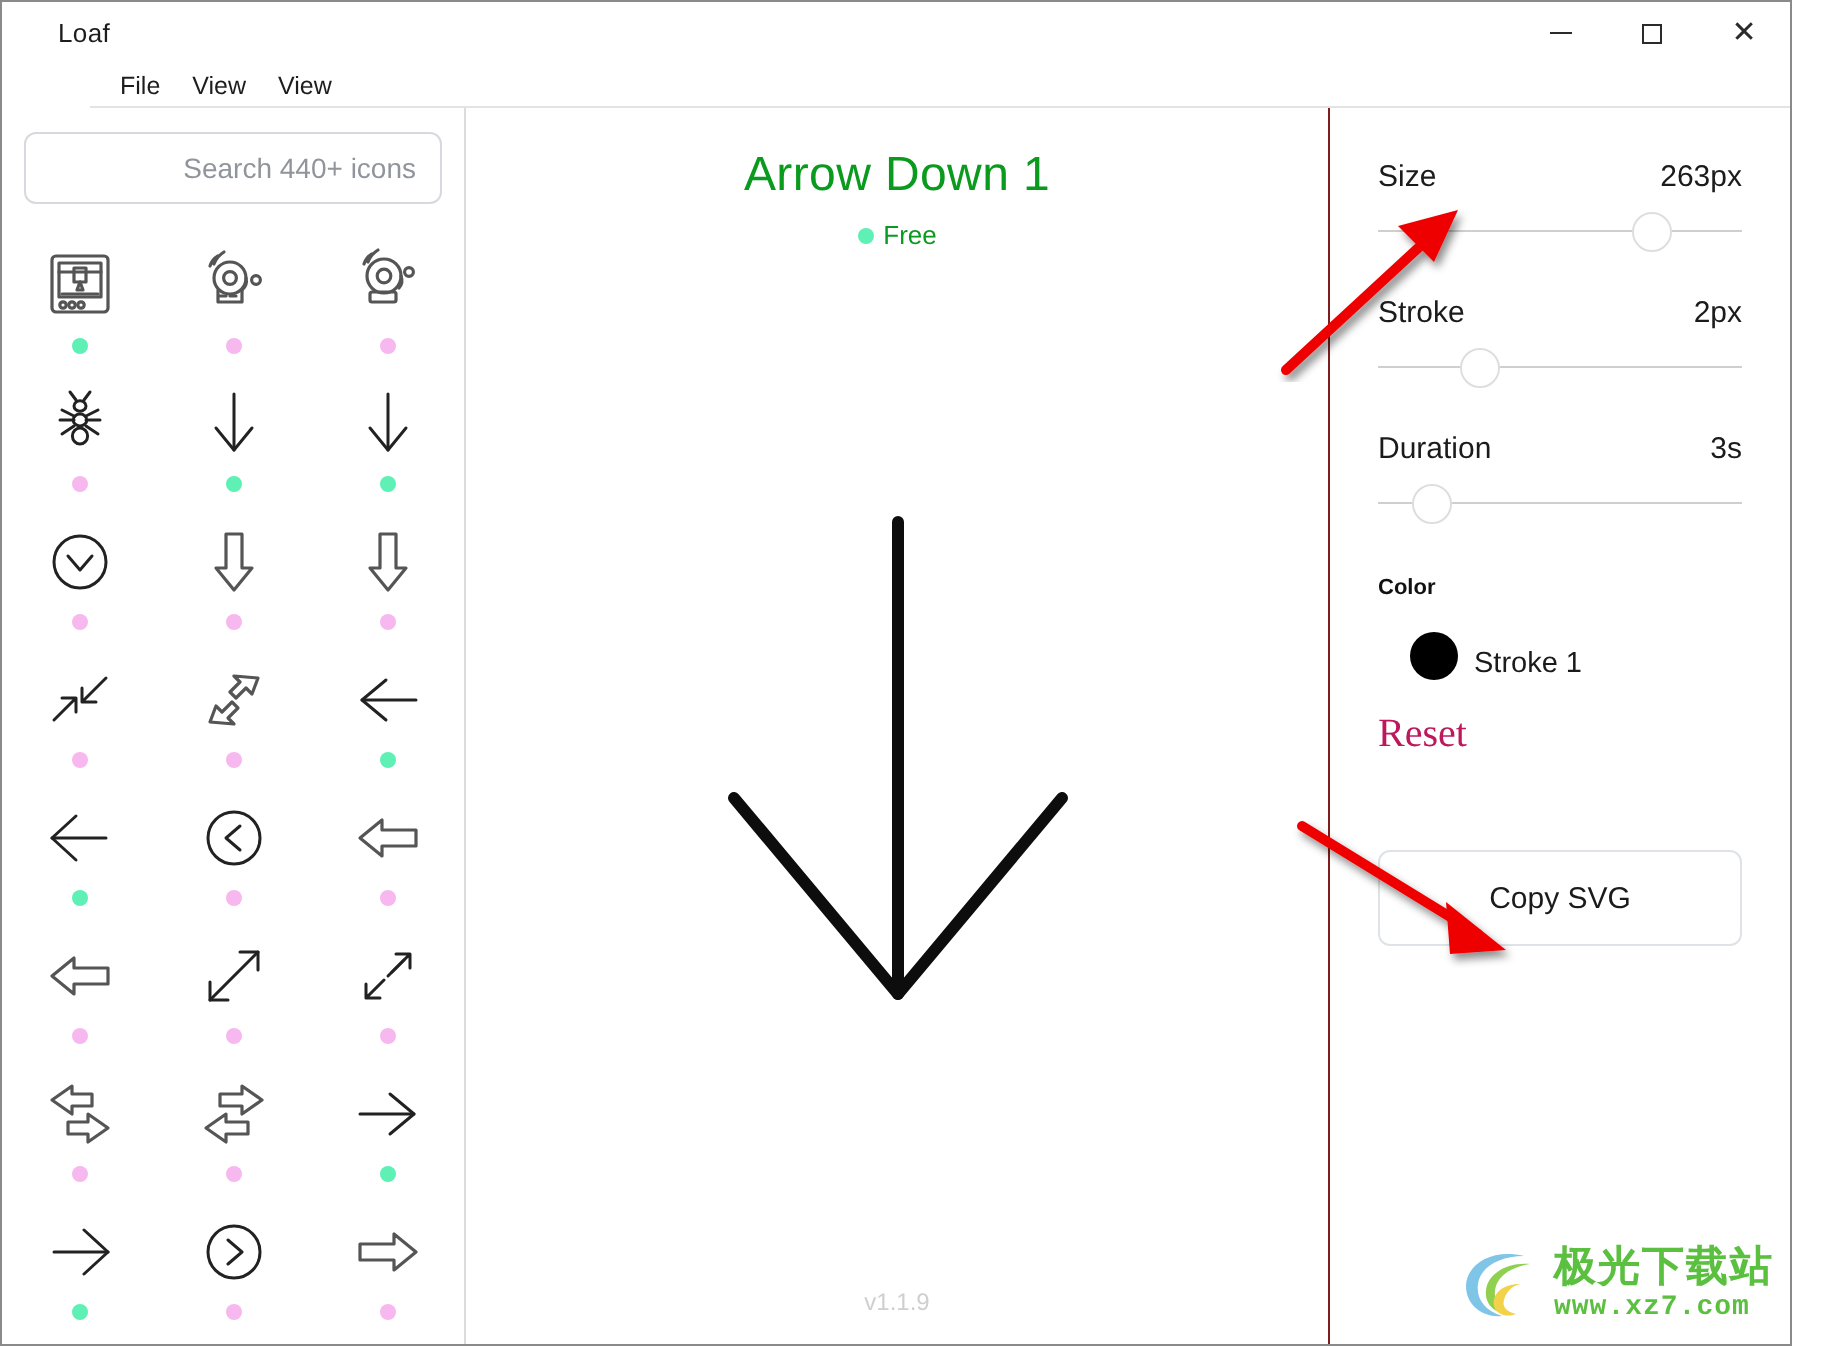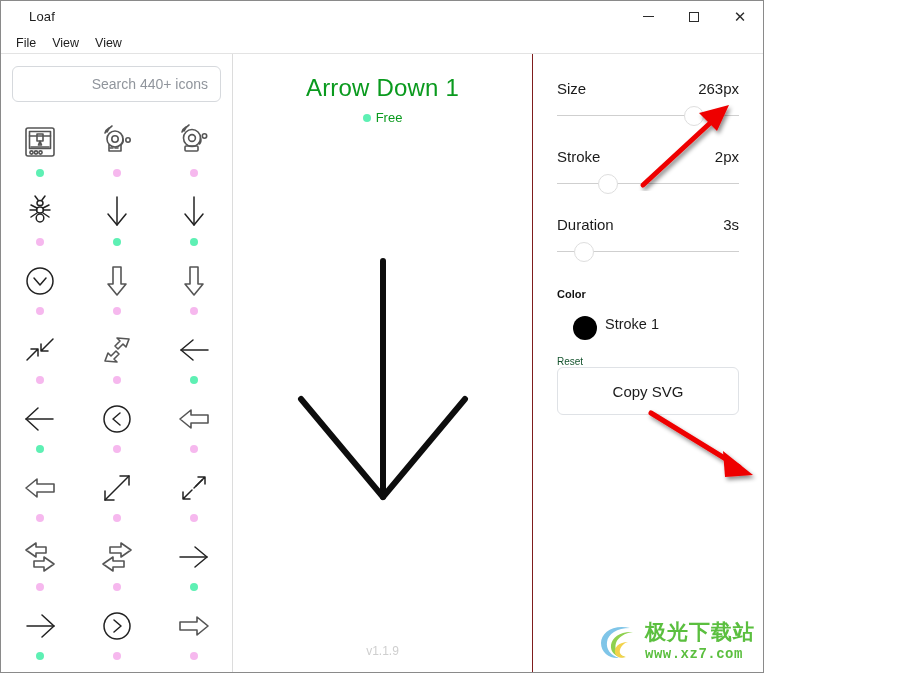--- a/index.html
+++ b/index.html
@@ -3,21 +3,21 @@
 <meta charset="utf-8">
 <style>
   * { box-sizing: border-box; margin: 0; padding: 0; }
   html, body {
     width: 916px; height: 673px;
     font-family: "Liberation Sans", sans-serif;
     background: #ffffff;
     overflow: hidden;
   }
   .window {
-    width: 764px; height: 673px;
+    width: 896px; height: 673px;
     border: 1px solid #8a8a8a;
     display: flex; flex-direction: column;
     background: #ffffff;
     position: relative;
   }
   
   .titlebar {
     height: 31px; flex: 0 0 31px;
     display: flex; align-items: center;
     background: #ffffff;
@@ -38,20 +38,21 @@
   .max-glyph { display:block; width:10px; height:10px; border:1px solid #2b2b2b; }
   .close-glyph { font-size: 15px; line-height: 1; font-weight: 300; }
 
   
   .menubar {
     height: 22px; flex: 0 0 22px;
     display: flex; align-items: center;
     padding-left: 7px;
     background: #ffffff;
     border-bottom: 1px solid #e3e3e3;
+    margin-left: 44px;
   }
   .menu-item {
     font-size: 12.5px; color: #1d1d1d;
     padding: 2px 8px; cursor: default;
   }
 
   
   .body { flex: 1 1 auto; display: flex; min-height: 0; }
 
   
@@ -153,28 +154,28 @@
     position: absolute; top: 0;
     width: 20px; height: 20px; border-radius: 50%;
     background: #ffffff; border: 1px solid #dedede;
     transform: translateX(-50%);
     cursor: pointer;
   }
   .section-title {
     font-size: 11px; font-weight: bold; color: #111;
     margin: 4px 0 16px 0;
   }
-  .color-row { display: flex; align-items: flex-start; gap: 8px; margin-bottom: 16px; padding-left: 16px; }
+  .color-row { display: flex; align-items: flex-end; gap: 8px; margin-bottom: 16px; padding-left: 16px; }
   .color-swatch {
     width: 24px; height: 24px; border-radius: 50%;
     background: #000000; cursor: pointer;
   }
   .color-label { font-size: 14.5px; color: #1b1b1b; }
-  .reset-link { font-size: 10px; color: #14532d; cursor: pointer; }
-  .panel-actions { display: flex; flex-direction: column; gap: 14px; }
+  .reset-link { font-size: 20px; color: #be185d; cursor: pointer; font-family: Liberation Serif, serif; }
+  .panel-actions { margin-top: 46px; display: flex; flex-direction: column; gap: 14px; }
   .action-btn {
     height: 48px;
     border: 1px solid #dfe2e6; border-radius: 6px;
     background: #ffffff;
     font-size: 15px; color: #1b1b1b;
     font-family: "Liberation Sans", sans-serif;
     cursor: pointer;
   }
 
   
@@ -183,21 +184,20 @@
   
   .watermark {
     position: absolute; right: 8px; bottom: 10px;
     display: flex; align-items: center; gap: 6px;
     z-index: 30;
   }
   .wm-text { display: flex; flex-direction: column; line-height: 1; }
   .wm-cn {
     font-size: 21px; font-weight: bold; color: #5bbf3f;
     letter-spacing: 1px;
-    font-family: Liberation Mono, monospace;
   }
   .wm-url {
     font-size: 14px; font-weight: bold; color: #5bbf3f;
     letter-spacing: .5px; margin-top: 3px; font-family: Liberation Mono, monospace;
   }
 </style>
 </head>
 <body>
 
 <div class="window">

